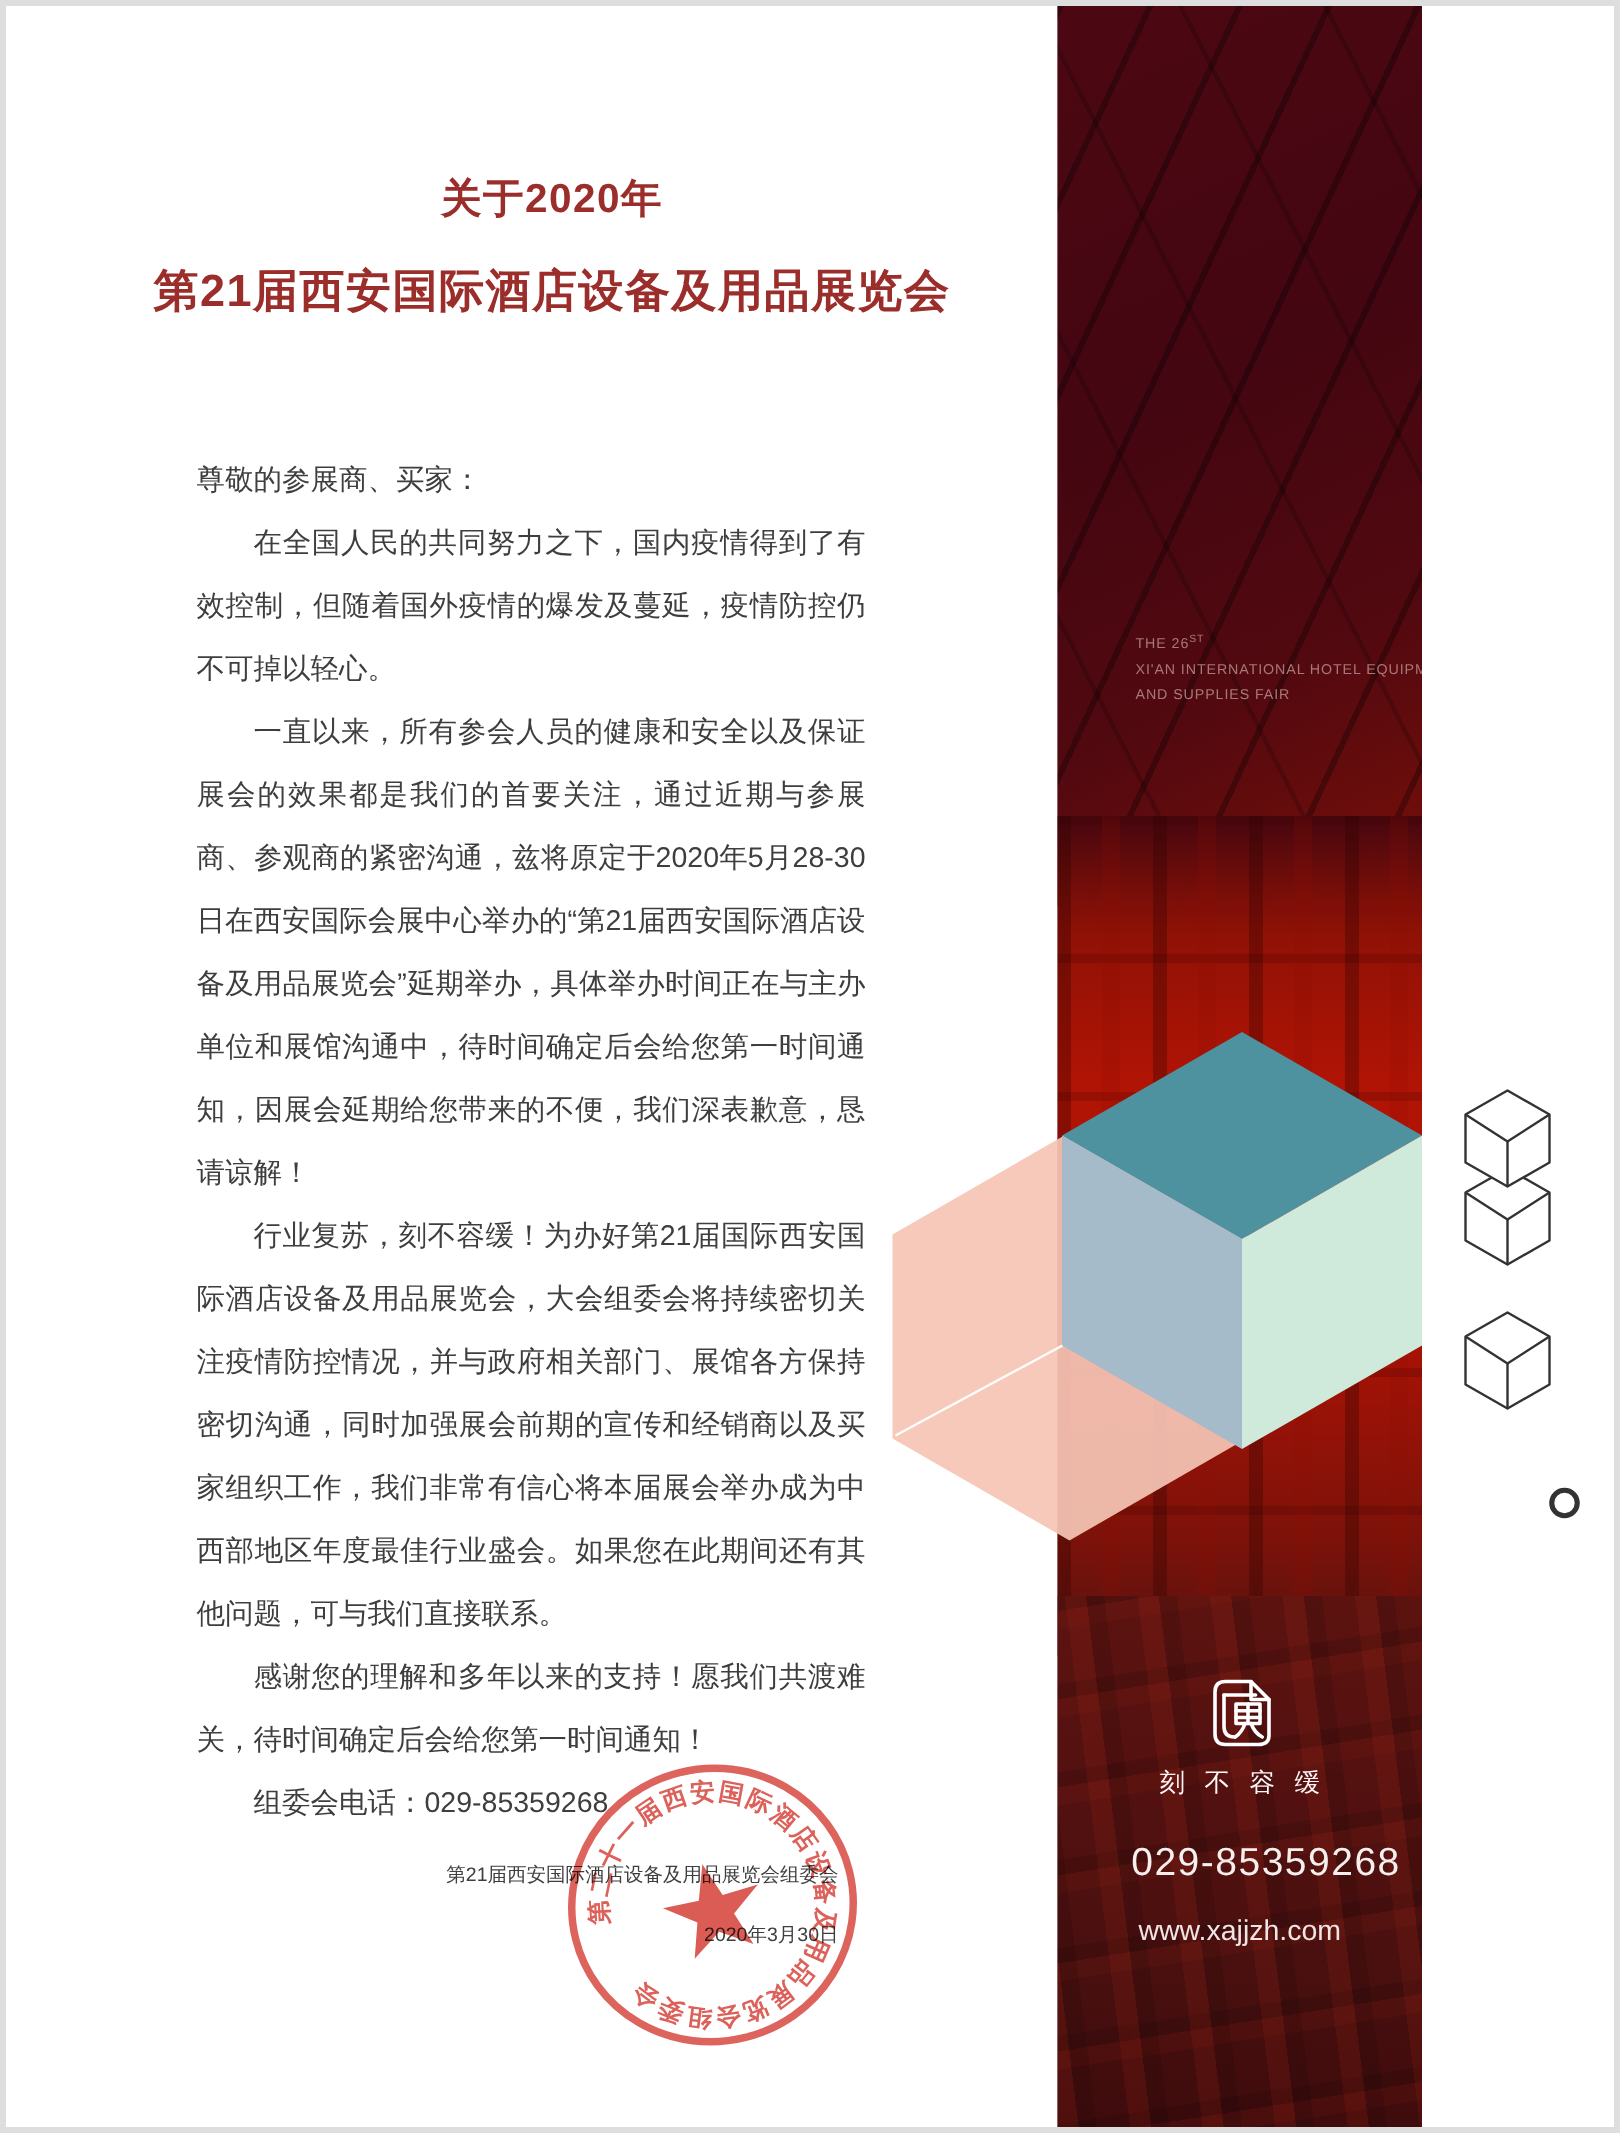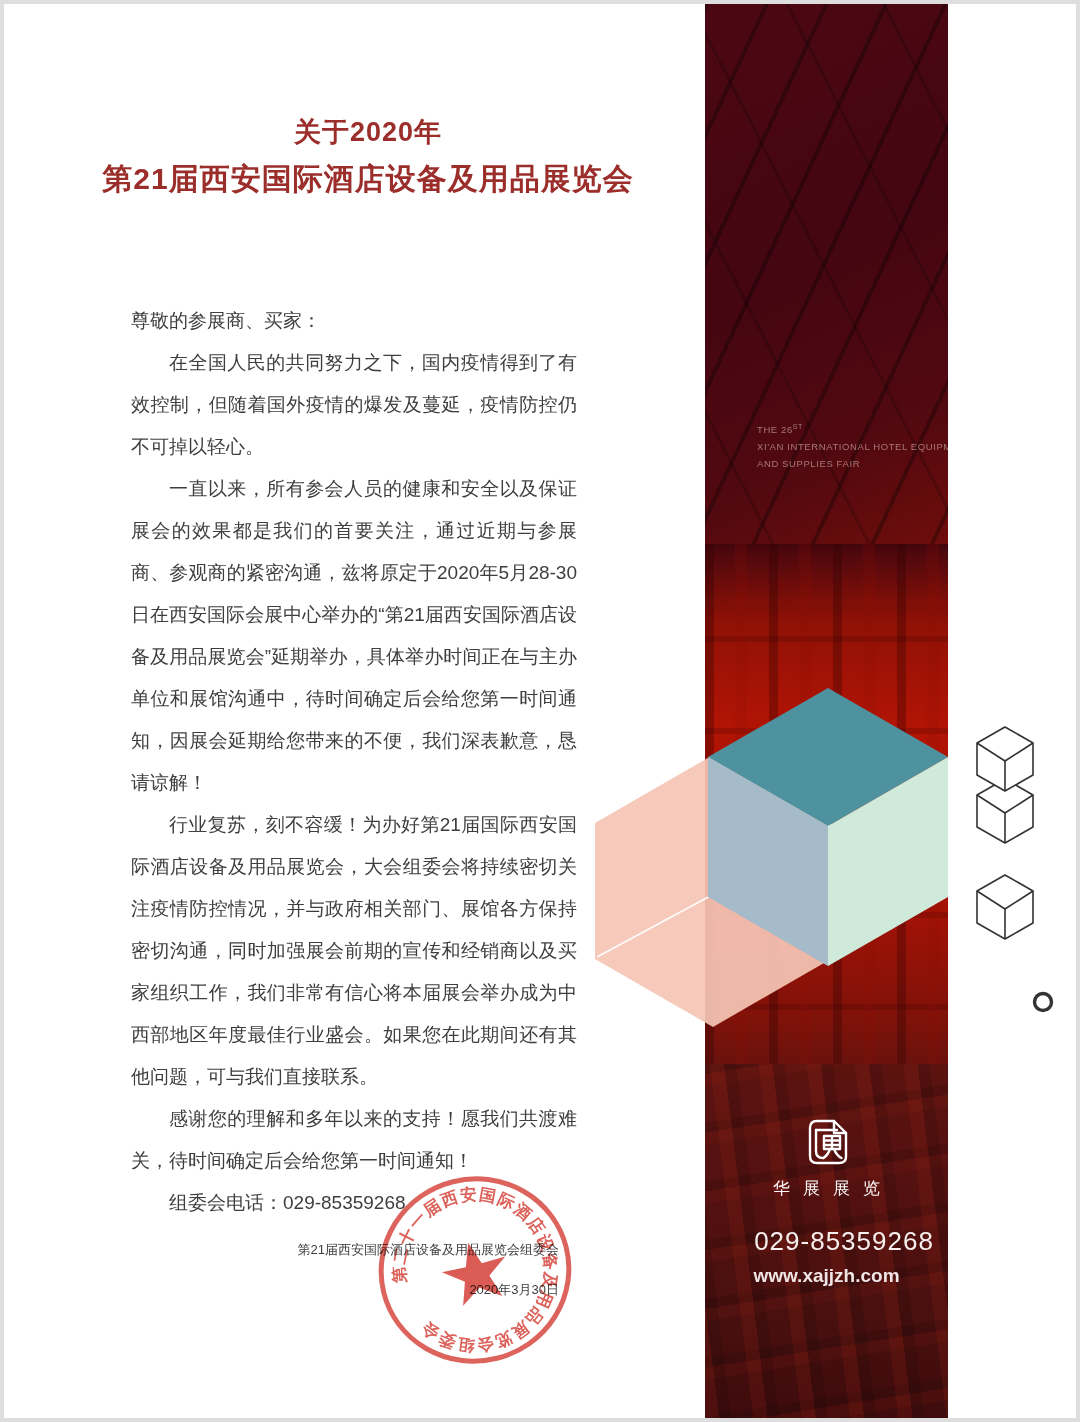--- a/index.html
+++ b/index.html
@@ -7,21 +7,21 @@
     width:1080px;height:1422px;position:relative;background:#ffffff;
     font-family:"Liberation Sans",sans-serif;overflow:hidden;
   }
   .page-frame{
     position:absolute;inset:0;border:4px solid #dedede;pointer-events:none;z-index:50;
   }
   
   .letter{position:absolute;left:0;top:0;width:708px;height:1218px;z-index:5;}
   .title-block{position:absolute;left:30px;top:112px;width:676px;text-align:center;color:#9b2e2a;}
   .title-l1{font-size:27px;font-weight:bold;line-height:40px;letter-spacing:1px;}
-  .title-l2{font-size:30px;font-weight:bold;line-height:46px;margin-top:4px;letter-spacing:1px;text-align:center;}
+  .title-l2{font-size:30px;font-weight:bold;line-height:46px;margin-top:20px;letter-spacing:1px;text-align:center;}
   .title-l3{font-size:46px;font-weight:bold;line-height:56px;margin-top:14px;letter-spacing:7px;}
   .body-text{
     position:absolute;left:131px;top:300px;width:446px;
     font-size:19px;line-height:42px;color:#3e3e3e;text-align:justify;
   }
   .body-text p{margin:0;text-indent:2em;}
   .body-text p.no-indent{text-indent:0;}
   .signature{
     position:absolute;left:113px;top:1230px;width:446px;text-align:right;
     font-size:13px;line-height:40px;color:#3e3e3e;
@@ -60,21 +60,21 @@
   .fair-text{
     position:absolute;left:52px;top:414px;color:#a87878;
     font-size:9.5px;line-height:17px;letter-spacing:0.6px;z-index:3;white-space:nowrap;
   }
   .fair-text sup{font-size:7px;}
   .brand-block{position:absolute;left:0;right:0;top:1112px;text-align:center;color:#ffffff;z-index:3;}
   .brand-icon{display:block;margin:0 auto;}
   .brand-en{margin-top:14px;font-size:13px;font-weight:bold;letter-spacing:7.5px;text-indent:7.5px;color:#fdf7f7;}
   .brand-cn{margin-top:12px;font-size:17px;letter-spacing:13px;text-indent:13px;color:#fdf7f7;}
   .brand-phone{margin-top:26px;font-size:26px;font-weight:normal;color:#f7efee;letter-spacing:1px;padding-left:35px;}
-  .brand-site{margin-top:8px;font-size:19px;color:#f0e4e4;font-weight:bold;}
+  .brand-site{margin-top:20px;font-size:19px;color:#f0e4e4;}
   
   .big-cubes{position:absolute;left:560px;top:655px;width:430px;height:420px;z-index:2;}
   .side-shapes{position:absolute;left:960px;top:715px;width:115px;height:310px;z-index:2;}
 </style>
 </head>
 <body>
 
 <div class="page-frame"></div>
 
 <div class="letter">
@@ -127,21 +127,21 @@
       <path d="M30,5 V17 H42"></path>
       <path d="M12,14 H33"></path>
       <path d="M12,14 V35 Q12,42 19,42"></path>
       <rect x="20" y="20" width="16" height="13"></rect>
       <path d="M20,24.5 H36"></path>
       <path d="M20,29 H36"></path>
       <path d="M28,20 V33"></path>
       <path d="M26,33 Q24,39 19.5,42"></path>
       <path d="M30,33 Q32.5,39.5 37.5,42"></path>
     </svg>
-    <div class="brand-cn">华展展览</div>
+    <div class="brand-cn">刻不容缓</div>
     <div class="brand-phone">029-85359268</div>
     <div class="brand-site">www.xajjzh.com</div>
   </div>
 </div>
 
 <svg class="big-cubes" viewBox="0 0 430 420">
 
   <g>
     <polygon points="153,100 271,168 271,304 153,372 35,304 35,168" fill="#f5c5b5" opacity="0.93"></polygon>
     <line x1="37" y1="302" x2="152" y2="240" stroke="#ffffff" stroke-width="1.6" opacity="0.95"></line>

